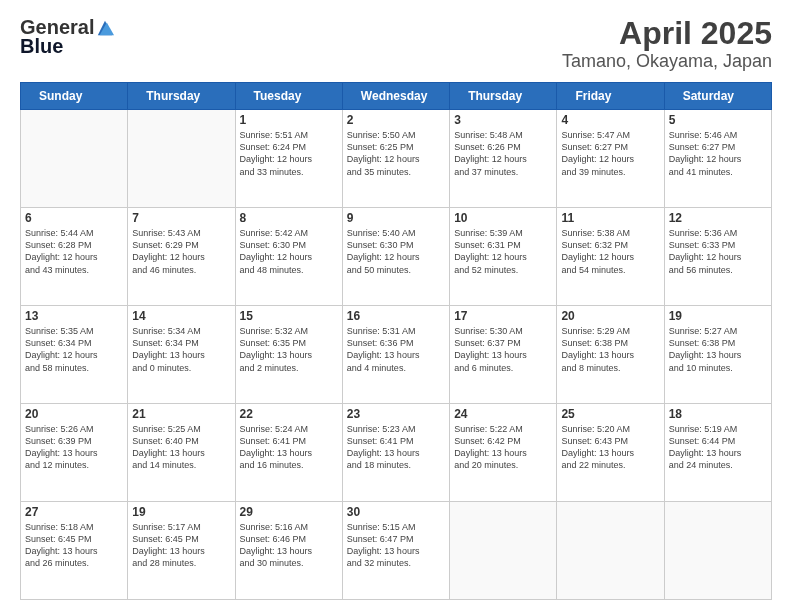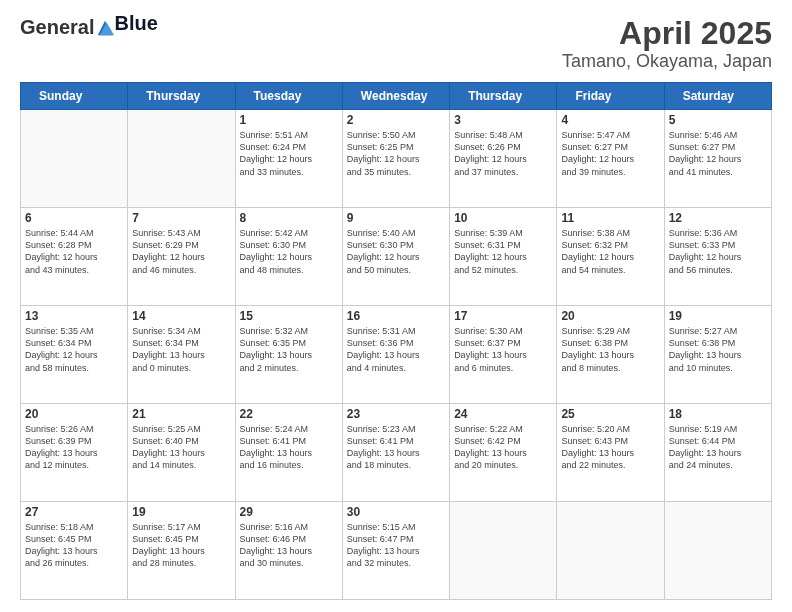--- a/index.html
+++ b/index.html
@@ -18,21 +18,21 @@
       flex-direction: column;
     }
     .header {
       display: flex;
       justify-content: space-between;
       align-items: flex-start;
       margin-bottom: 10px;
     }
     .logo {
       display: flex;
-      flex-direction: row;
+      flex-direction: column;
       align-items: flex-start;
     }
     .logo-text {
       display: flex;
       align-items: center;
     }
     .logo-general {
       font-size: 20px;
       font-weight: bold;
       color: #333;

